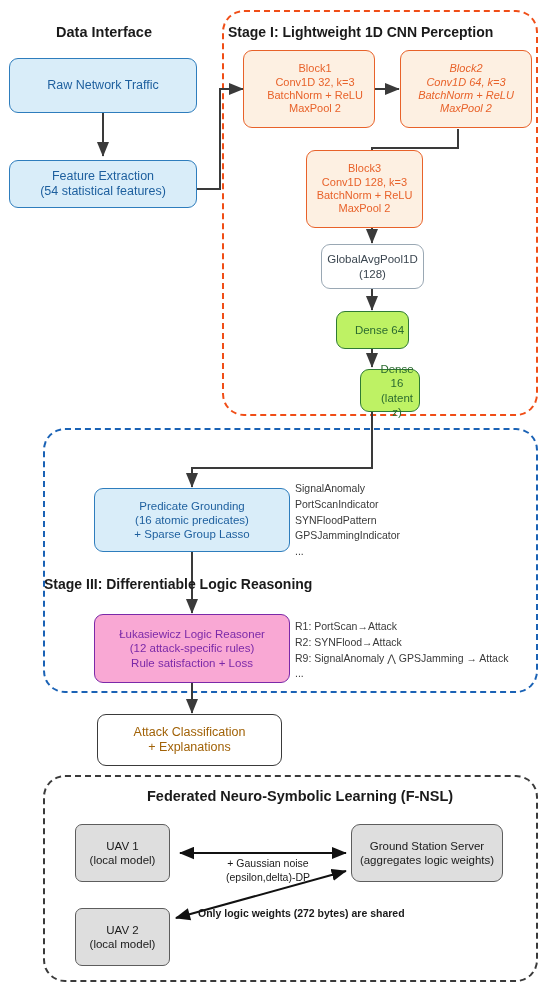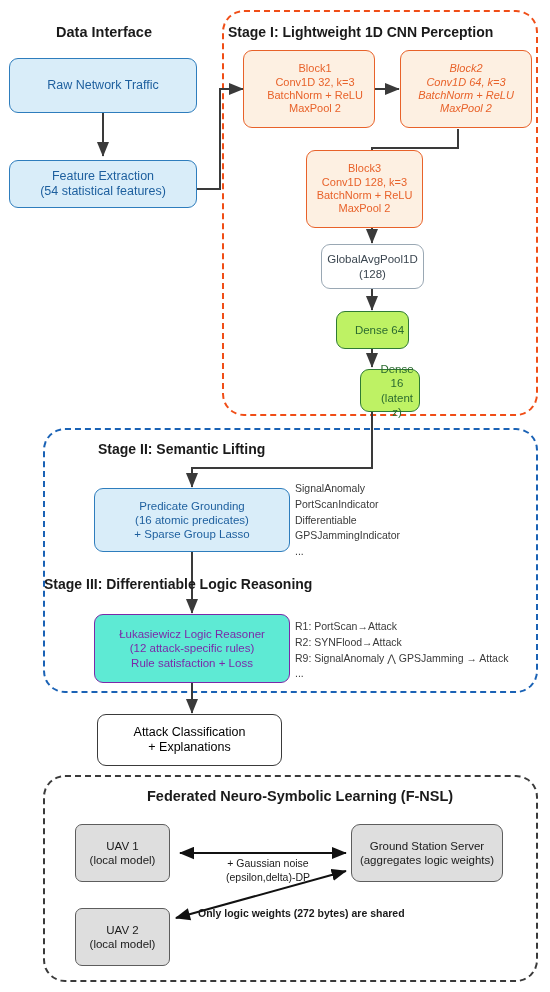--- a/index.html
+++ b/index.html
@@ -50,30 +50,30 @@
     color: #3b4650;
   }
   .box-green {
     background: #bef264;
     border: 1.6px solid #2f7b33;
     border-radius: 9px;
     color: #2c6b30;
     padding-left: 14px;
   }
   .box-purple {
-    background: #5eead4;
+    background: #f9a8d4;
     border: 1.6px solid #7b29a8;
     border-radius: 9px;
     color: #7b29a8;
   }
   .box-plain {
     background: #ffffff;
     border: 1.9px solid #3a3a3a;
     border-radius: 9px;
-    color: #000000;
+    color: #a16207;
   }
   .box-node-gray {
     background: #dedede;
     border: 1.4px solid #5d5d5d;
     border-radius: 7px;
     color: #1a1a1a;
   }
 
   
   .group {
@@ -167,21 +167,20 @@
     <g stroke="#111111" stroke-width="2" fill="none">
       <path d="M180,853 L346,853" marker-end="url(#ahk)" marker-start="url(#ahk-start)"></path>
       <path d="M176,918 L346,871" marker-end="url(#ahk)" marker-start="url(#ahk-start)"></path>
     </g>
   </svg>
 
   <div class="heading" style="left:14px; top:24px; width:180px; font-size:14.5px;">Data Interface</div>
 
   <div class="grp-title" style="left:228px; top:24px; font-size:14px;">Stage I: Lightweight 1D CNN Perception</div>
 
-  <div class="grp-title" style="left:98px; top:441px; font-size:14px;">Stage II: Semantic Lifting</div>
 
   <div class="grp-title" style="left:44px; top:576px; font-size:14px;">Stage III: Differentiable Logic Reasoning</div>
 
   <div class="grp-title" style="left:147px; top:788px; font-size:14.5px;">Federated Neuro-Symbolic Learning (F-NSL)</div>
 
   <div class="node box-blue" style="left:9px; top:58px; width:188px; height:55px; font-size:12.5px;">Raw Network Traffic</div>
 
   <div class="node box-blue" style="left:9px; top:160px; width:188px; height:48px; font-size:12.5px;">Feature Extraction
 (54 statistical features)</div>
 
@@ -207,21 +206,21 @@
 
   <div class="node box-green" style="left:336px; top:369px; width:60px; height:43px; font-size:11.5px;margin-left:24px;">Dense 16
 (latent z)</div>
 
   <div class="node box-blue" style="left:94px; top:488px; width:196px; height:64px; font-size:11.5px;">Predicate Grounding
 (16 atomic predicates)
 + Sparse Group Lasso</div>
 
   <div class="annot" style="left:295px; top:481px; width:240px; font-size:10.5px;">SignalAnomaly
 PortScanIndicator
-Differentiable
+SYNFloodPattern
 GPSJammingIndicator
 ...</div>
 
   <div class="node box-purple" style="left:94px; top:614px; width:196px; height:69px; font-size:11.5px;">Łukasiewicz Logic Reasoner
 (12 attack-specific rules)
 Rule satisfaction + Loss</div>
 
   <div class="annot" style="left:295px; top:619px; width:250px; font-size:10.5px;">R1: PortScan→Attack
 R2: SYNFlood→Attack
 R9: SignalAnomaly ⋀ GPSJamming → Attack

